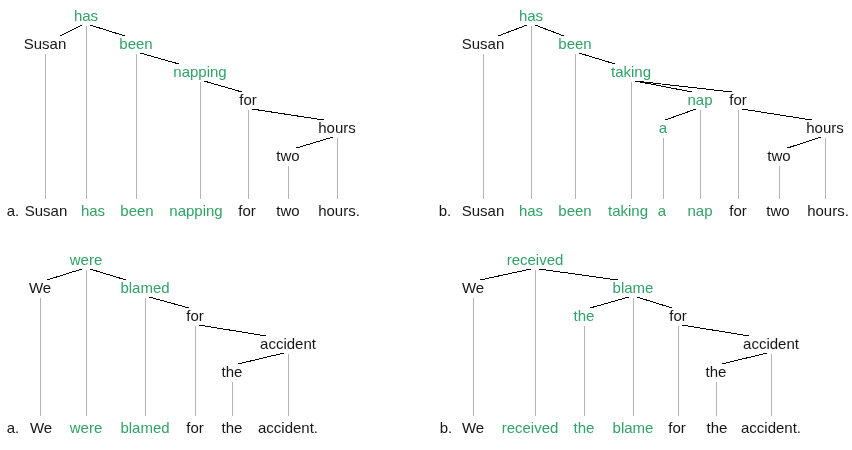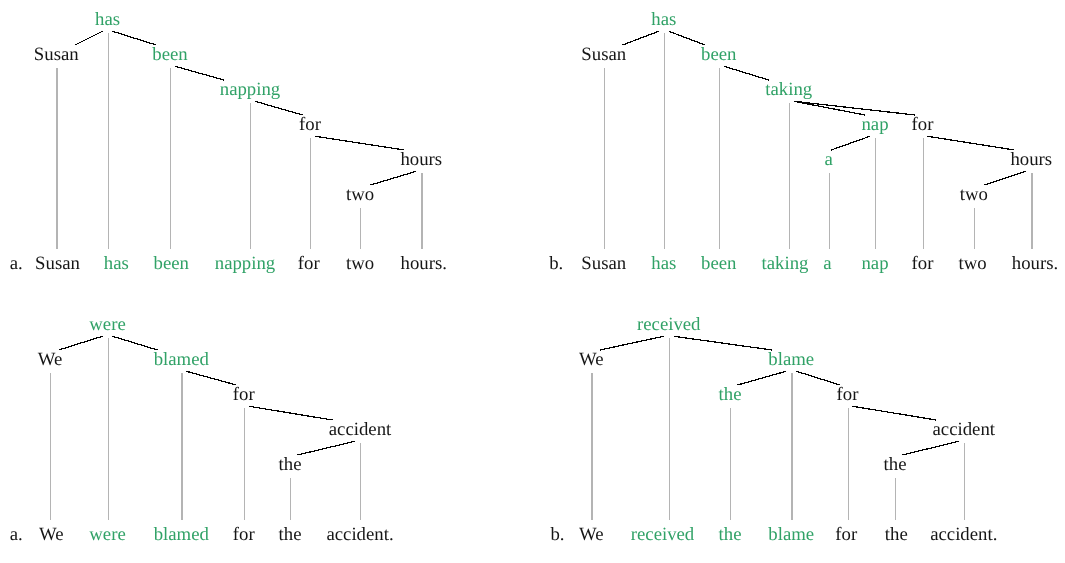--- a/index.html
+++ b/index.html
@@ -2,21 +2,21 @@
 <html><head>
 <meta charset="utf-8">
 <style>
   html, body { margin: 0; padding: 0; background: #ffffff; }
   .stage {
     position: relative;
     width: 852px;
     height: 450px;
     background: #ffffff;
     overflow: hidden;
-    font-family: Liberation Serif, serif;
+    font-family: Liberation Sans, sans-serif;
   }
   .stage svg {
     position: absolute;
     left: 0; top: 0;
     width: 852px; height: 450px;
   }
   .word {
     position: absolute;
     transform: translateX(-50%);
     font-size: 15px;

